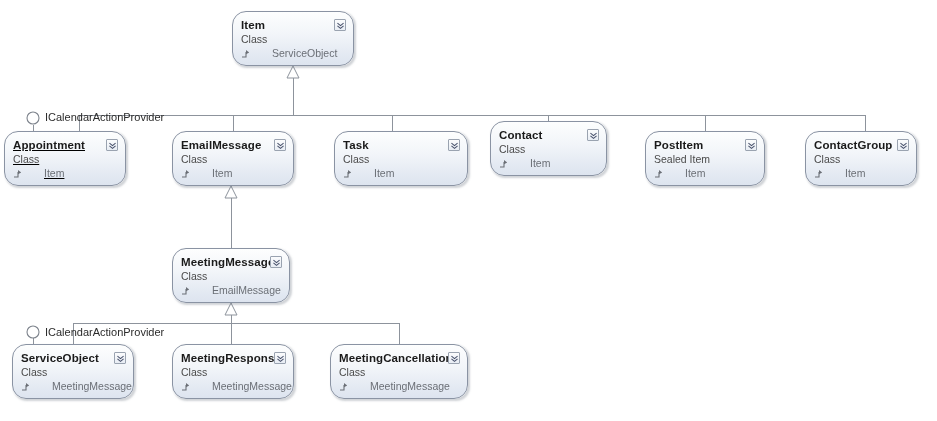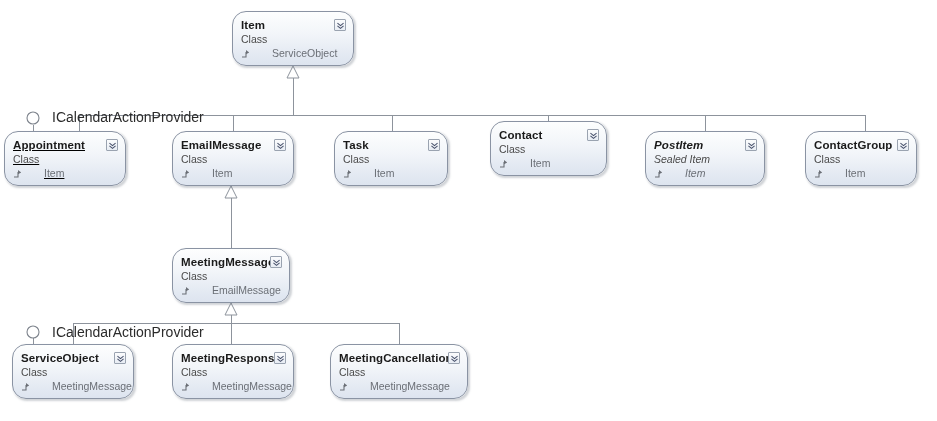--- a/index.html
+++ b/index.html
@@ -76,25 +76,24 @@
     box-sizing: border-box;
     border: 1px solid #9aa3b0;
     background: linear-gradient(to bottom, #fbfcfd, #e8edf4);
     border-radius: 1px;
     display: flex;
     align-items: center;
     justify-content: center;
   }
   .lolli-label {
     position: absolute;
-    font-size: 14px;
+    font-size: 11px;
     color: #2b2b2b;
     white-space: nowrap;
     line-height: 12px;
-    margin-left: 7px;
   }
 </style>
 </head>
 <body>
 
 <div id="canvas">
 
   <svg id="wires" viewBox="0 0 937 421" xmlns="http://www.w3.org/2000/svg">
     <g stroke="#8d939c" stroke-width="1" fill="none" shape-rendering="crispEdges">
 
@@ -184,21 +183,21 @@
       <span>Item</span>
     </div>
     <div class="chev">
       <svg viewBox="0 0 10 10" width="9" height="9">
           <path d="M1.6 2.4 L5 5.2 L8.4 2.4" stroke="#46506a" stroke-width="1.15" fill="none"></path>
           <path d="M1.6 5.4 L5 8.2 L8.4 5.4" stroke="#46506a" stroke-width="1.15" fill="none"></path>
         </svg>
     </div>
   </div>
 
-  <div class="cls" style="left:334px; top:131px; width:114px; height:55px;">
+  <div class="cls" style="left:334px; top:131px; width:134px; height:55px;">
     <div class="cls-name">Task</div>
     <div class="cls-kind">Class</div>
     <div class="cls-base">
       <span class="base-arrow">
         <svg viewBox="0 0 10 10" width="10" height="10">
             <path d="M1 8 L5 8 L5 3" stroke="#6b6f76" stroke-width="1.1" fill="none"></path>
             <path d="M5 1 L8.2 3.4 L5 5.2 Z" fill="#6b6f76"></path>
           </svg>
       </span>
       <span>Item</span>
@@ -224,21 +223,21 @@
       <span>Item</span>
     </div>
     <div class="chev">
       <svg viewBox="0 0 10 10" width="9" height="9">
           <path d="M1.6 2.4 L5 5.2 L8.4 2.4" stroke="#46506a" stroke-width="1.15" fill="none"></path>
           <path d="M1.6 5.4 L5 8.2 L8.4 5.4" stroke="#46506a" stroke-width="1.15" fill="none"></path>
         </svg>
     </div>
   </div>
 
-  <div class="cls" style="left:645px; top:131px; width:120px; height:55px;font-style:italic;">
+  <div class="cls" style="left:645px; top:131px; width:120px; height:55px;">
     <div class="cls-name">PostItem</div>
     <div class="cls-kind">Sealed Item</div>
     <div class="cls-base">
       <span class="base-arrow">
         <svg viewBox="0 0 10 10" width="10" height="10">
             <path d="M1 8 L5 8 L5 3" stroke="#6b6f76" stroke-width="1.1" fill="none"></path>
             <path d="M5 1 L8.2 3.4 L5 5.2 Z" fill="#6b6f76"></path>
           </svg>
       </span>
       <span>Item</span>

